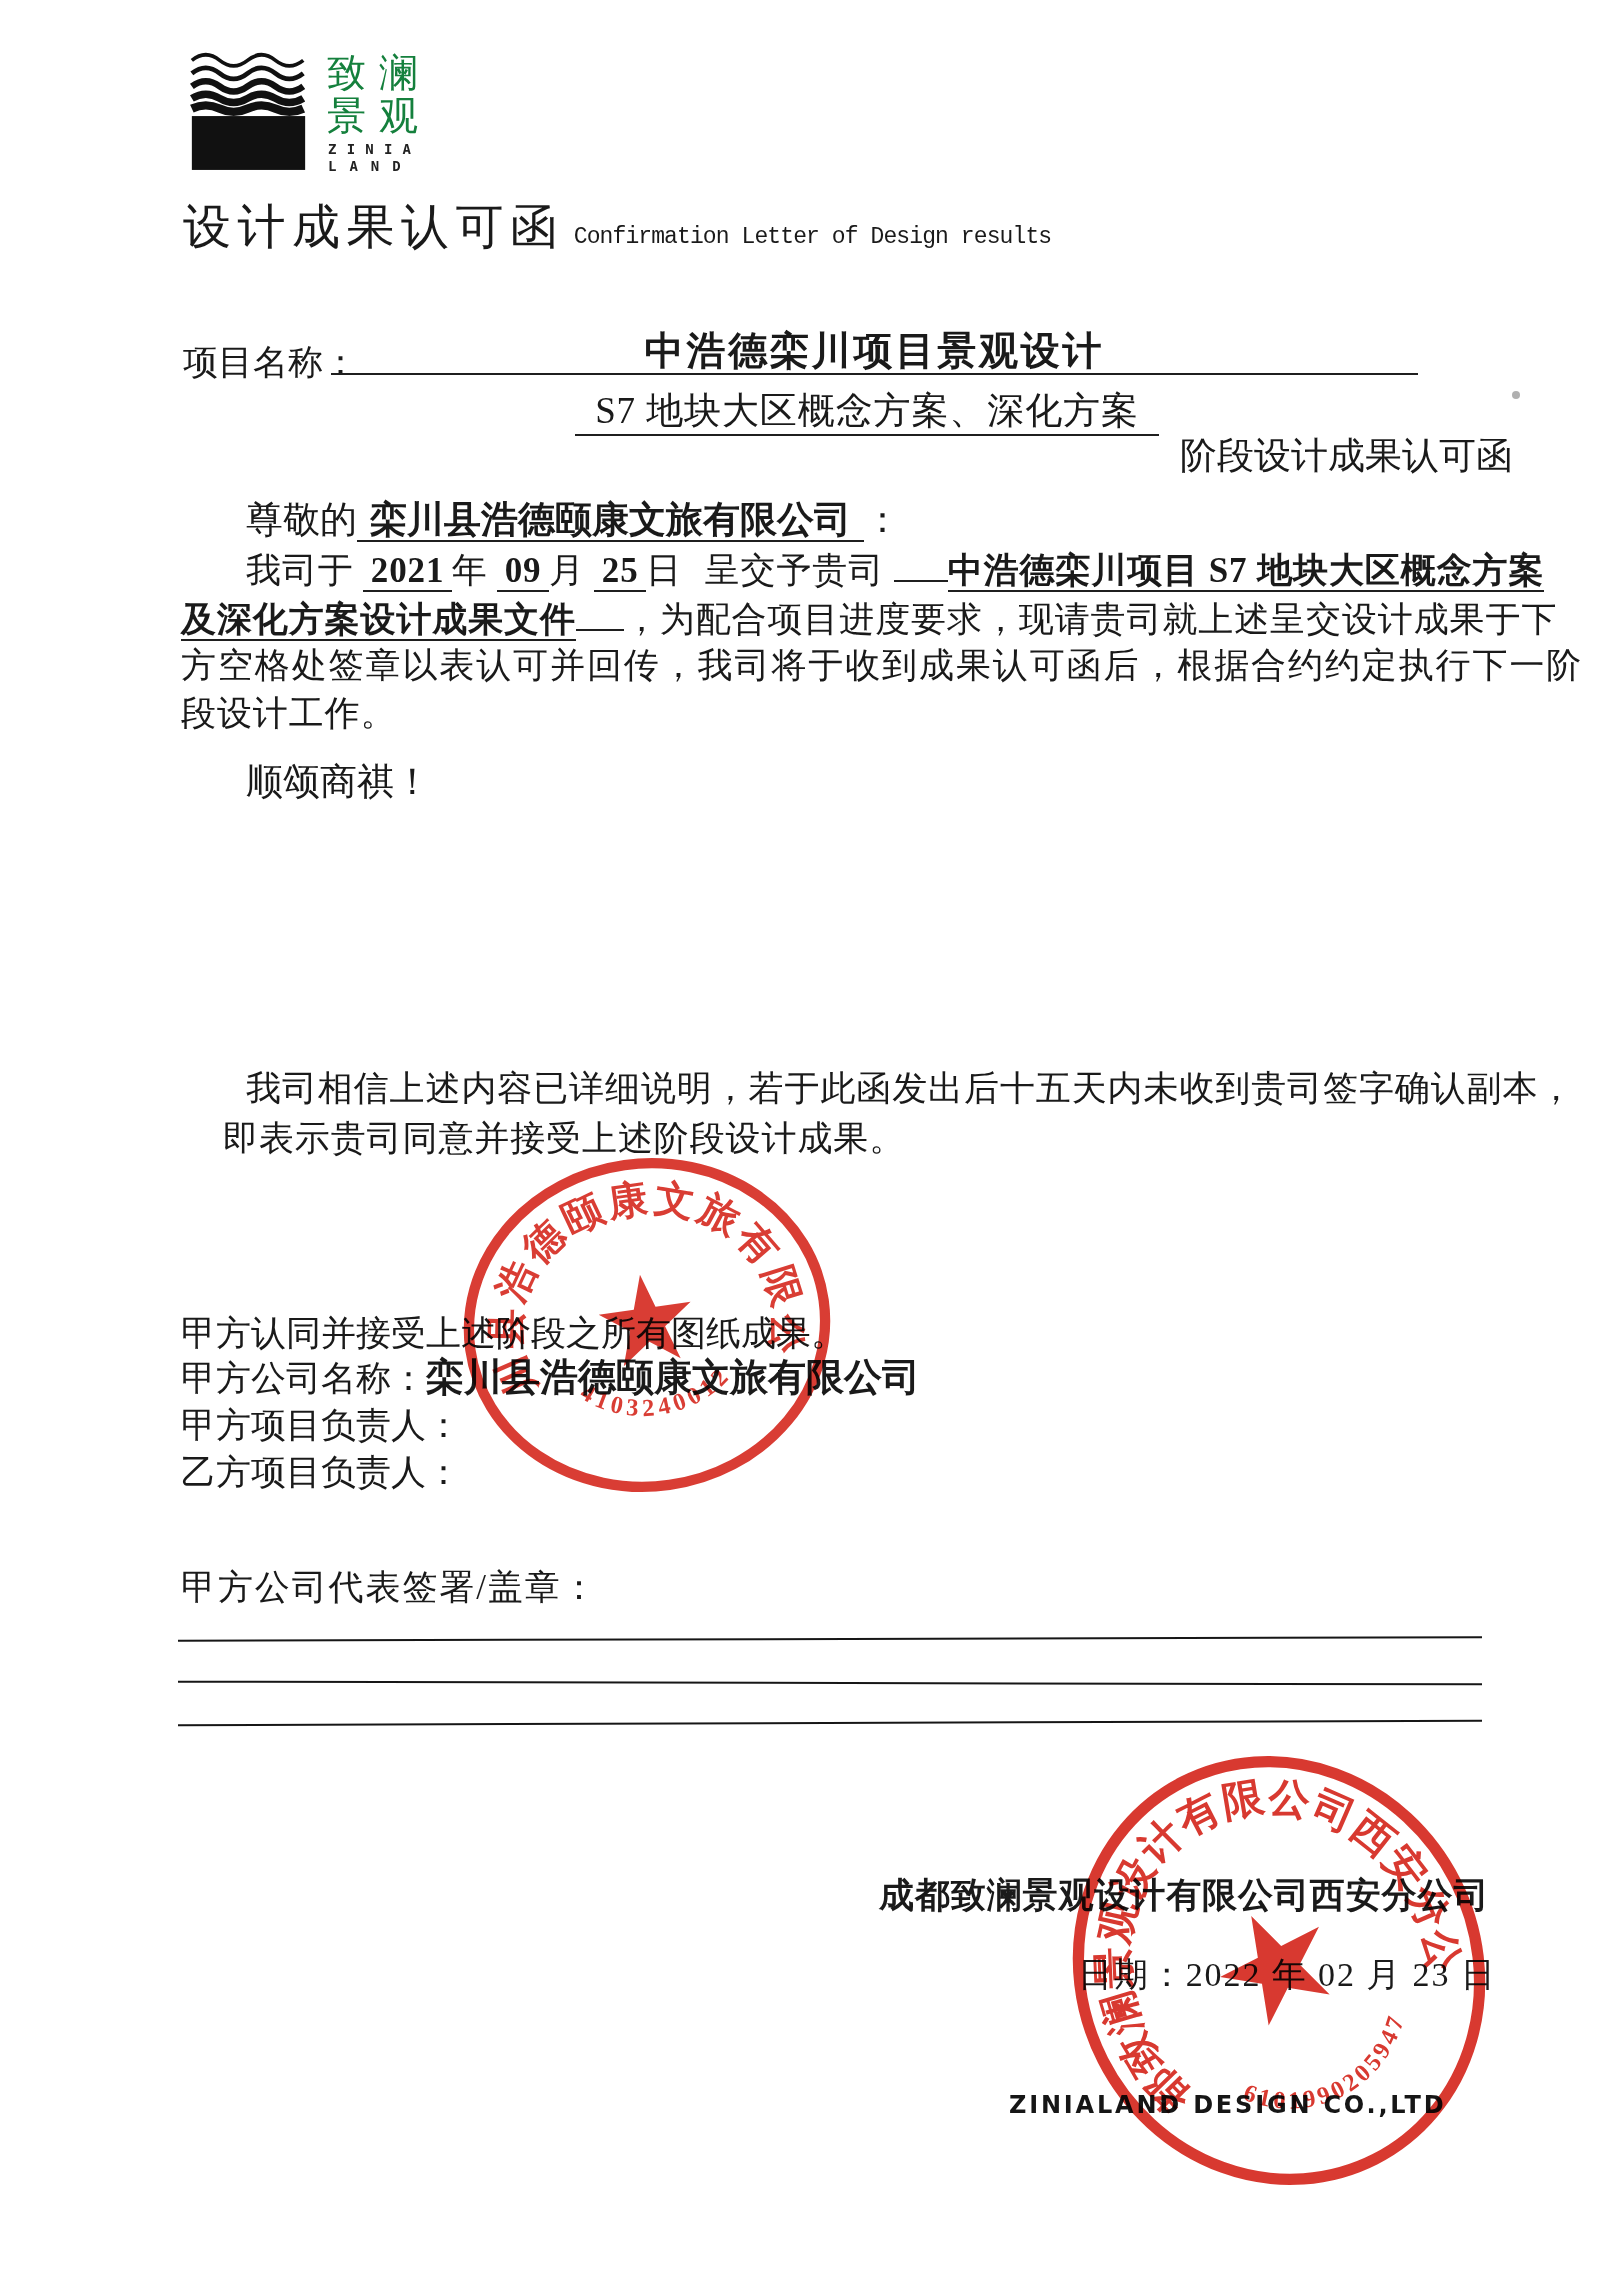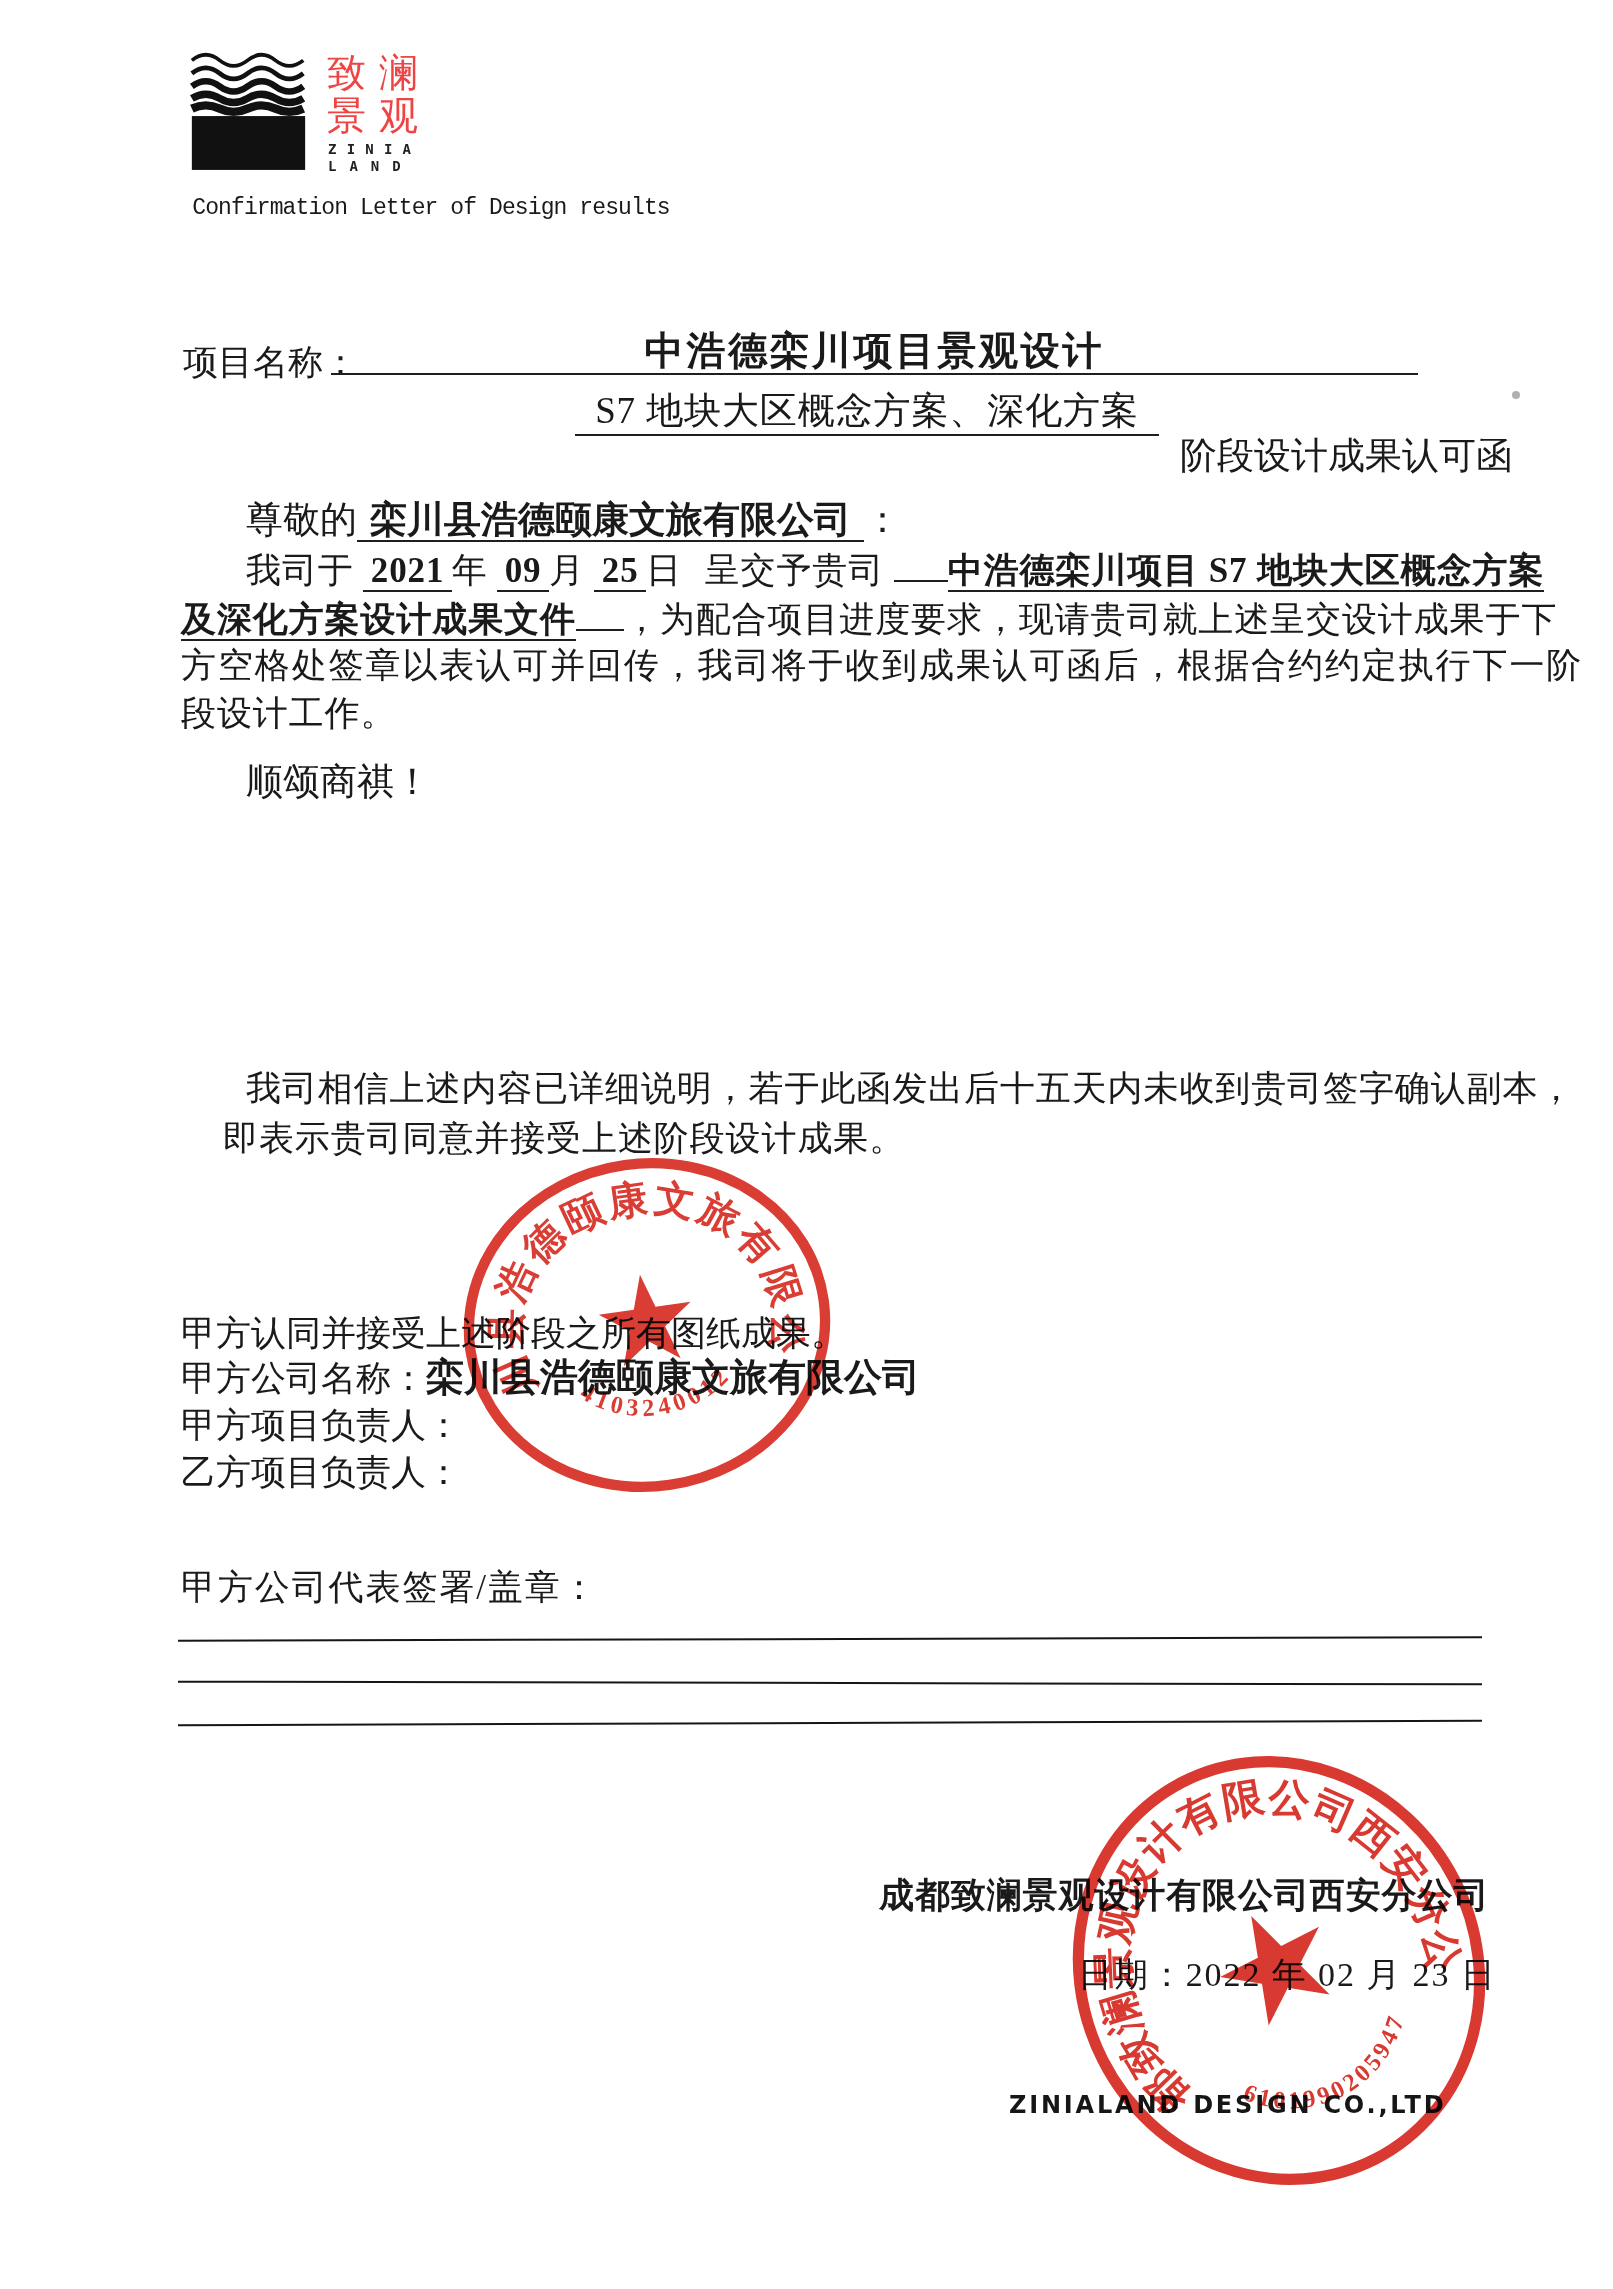--- a/index.html
+++ b/index.html
@@ -11,21 +11,21 @@
     color:#1a1a1a;
     overflow:hidden;
   }
   .abs{position:absolute;white-space:nowrap;}
   .b{font-weight:bold;margin-top:11px;}
   .u{border-bottom:2.8px solid #1f1f1f;}
   .leader{display:inline-block;border-bottom:2.8px solid #1f1f1f;height:35px;vertical-align:baseline;}
 
   
   .logo-mark{position:absolute;left:190px;top:51px;width:117px;height:119px;}
-  .logo-cn{position:absolute;left:327px;font-size:39px;letter-spacing:13px;color:#ef4444;line-height:41px;}
+  .logo-cn{position:absolute;left:327px;font-size:39px;letter-spacing:13px;color:#15803d;line-height:41px;}
   .logo-en{position:absolute;left:328px;font-family:"DejaVu Sans Mono","Liberation Mono",monospace;
            font-size:14px;font-weight:bold;color:#222;}
 
   
   .doc-title{position:absolute;left:183px;top:195px;display:flex;align-items:baseline;}
   .title-cn{font-size:48px;letter-spacing:6.5px;}
   .title-en{font-family:"Liberation Mono","DejaVu Sans Mono",monospace;font-size:23px;margin-left:9.3px;letter-spacing:-0.9px;}
 
   
   .project-label{left:183px;top:339px;font-size:35px;}
@@ -89,20 +89,21 @@
       <path d="M2 62 q15 -7 30 0 t30 0 t30 0 t30 0" stroke-width="9"></path>
     </g>
     <rect x="2" y="70" width="122" height="58" fill="#111"></rect>
   </svg>
   <div class="logo-cn" style="top:52px;">致澜</div>
   <div class="logo-cn" style="top:95px;">景观</div>
   <div class="logo-en" style="top:141px;letter-spacing:10.2px;">ZINIA</div>
   <div class="logo-en" style="top:158px;letter-spacing:13px;">LAND</div>
 
   <div class="doc-title">
+    <span class="title-cn">设计成果认可函</span>
     <span class="title-en">Confirmation Letter of Design results</span>
   </div>
 
   <div class="abs project-label">项目名称：</div>
   <div class="project-name-box">
     <span>中浩德栾川项目景观设计</span>
   </div>
   <div class="phase-box">
     <span>S7 地块大区概念方案、深化方案</span>
   </div>

